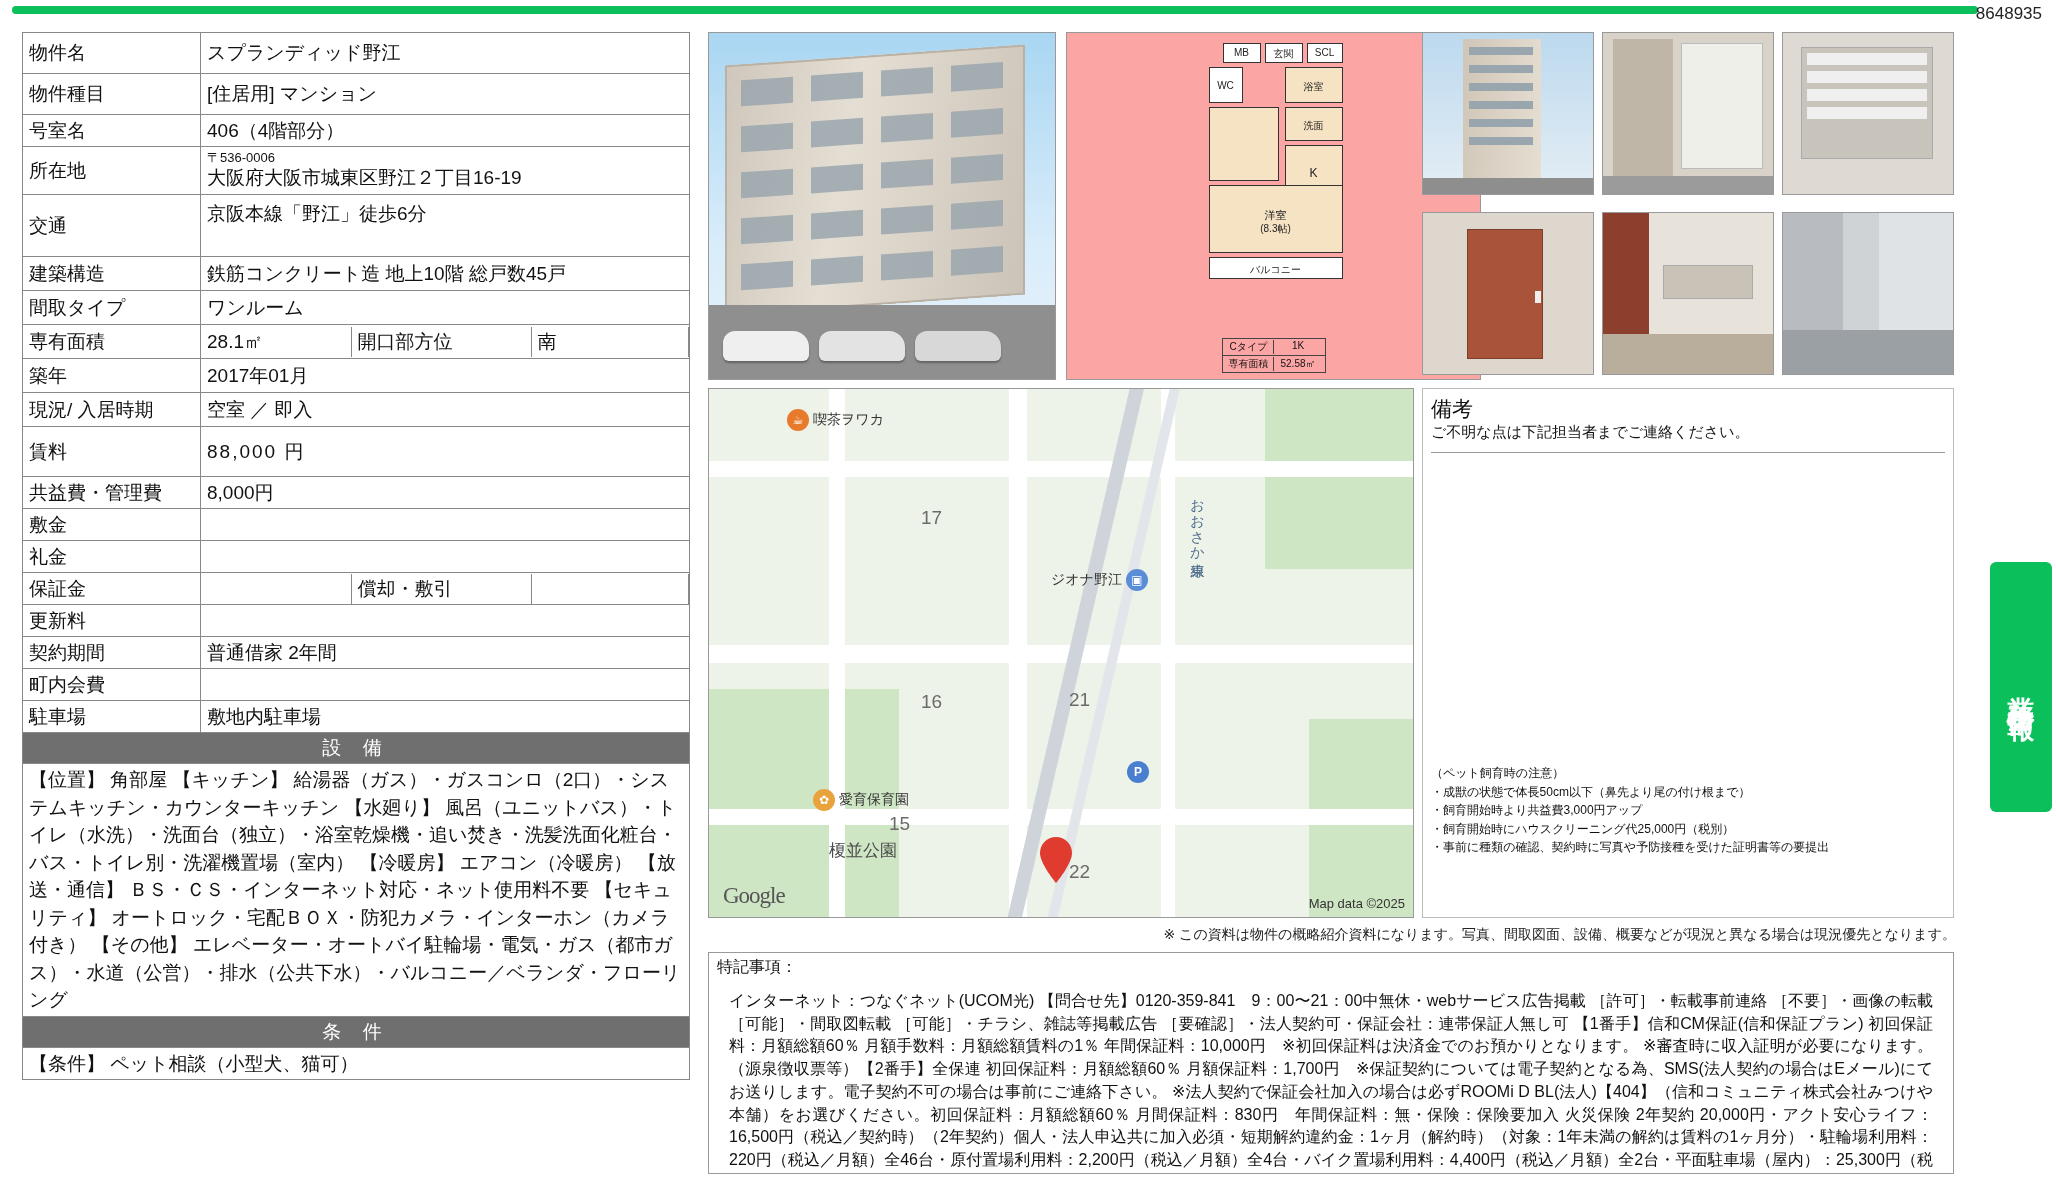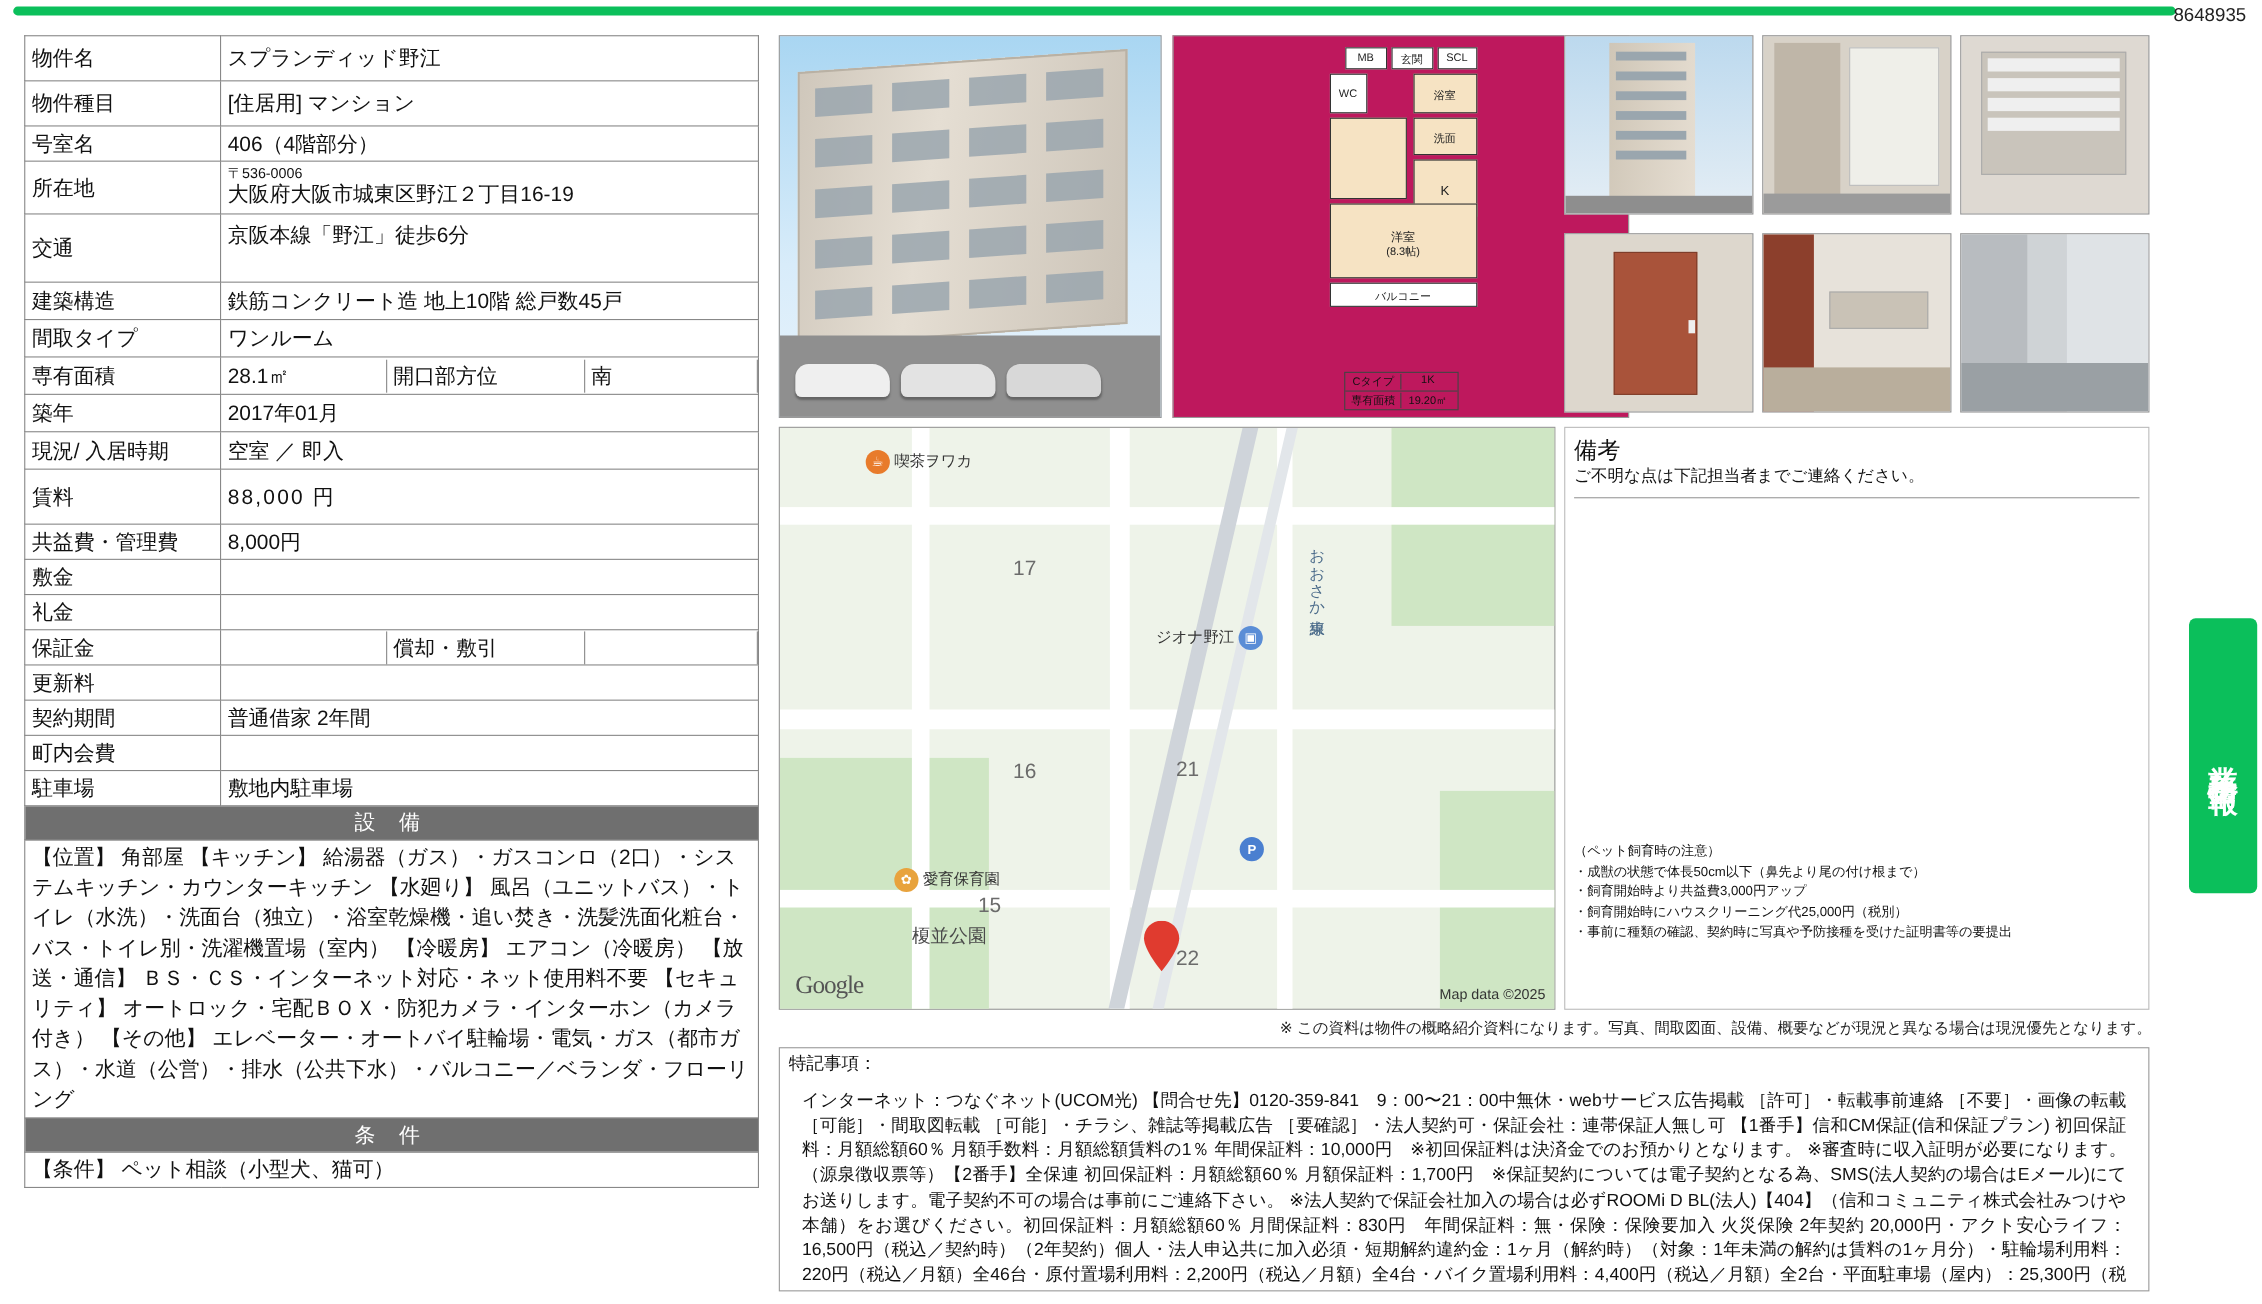--- a/index.html
+++ b/index.html
@@ -47,21 +47,21 @@
   .cond-body { font-size:17px; line-height:1.45; padding:4px 6px; }
   .tiny-lbl { font-size:14px; }
 
   
   .photo-main {
     position:absolute; left:708px; top:32px; width:348px; height:348px;
     border:1px solid #999; overflow:hidden; background:#cfe3f2;
   }
   .photo-plan {
     position:absolute; left:1066px; top:32px; width:415px; height:348px;
-    border:1px solid #999; background:#be185d; overflow:hidden;
+    border:1px solid #999; background:#fca5a5; overflow:hidden;
   }
   .thumb { position:absolute; border:1px solid #999; overflow:hidden; background:#ddd; }
   .t1 { left:1422px; top:32px;  width:172px; height:163px; }
   .t2 { left:1602px; top:32px;  width:172px; height:163px; }
   .t3 { left:1782px; top:32px;  width:172px; height:163px; }
   .t4 { left:1422px; top:212px; width:172px; height:163px; }
   .t5 { left:1602px; top:212px; width:172px; height:163px; }
   .t6 { left:1782px; top:212px; width:172px; height:163px; }
 
   
@@ -322,21 +322,21 @@
         <div class="plan-label" style="top:5px">バルコニー</div>
       </div>
     </div>
     <div class="plan-legend">
       <div>
         <span class="k">Cタイプ</span>
         <span class="v">1K</span>
       </div>
       <div>
         <span class="k">専有面積</span>
-        <span class="v">19.20㎡</span>
+        <span class="v">52.58㎡</span>
       </div>
     </div>
   </div>
 
   <div class="thumb t1">
     <div style="position:absolute;inset:0;background:linear-gradient(#bcd9ee,#e5eef5)"></div>
     <div style="position:absolute;left:40px;top:6px;width:78px;height:150px;background:linear-gradient(95deg,#cfc6b7,#e6ded2)"></div>
     <div style="position:absolute;left:46px;top:14px;width:64px;height:8px;background:#9aa6ae"></div>
     <div style="position:absolute;left:46px;top:32px;width:64px;height:8px;background:#9aa6ae"></div>
     <div style="position:absolute;left:46px;top:50px;width:64px;height:8px;background:#9aa6ae"></div>

